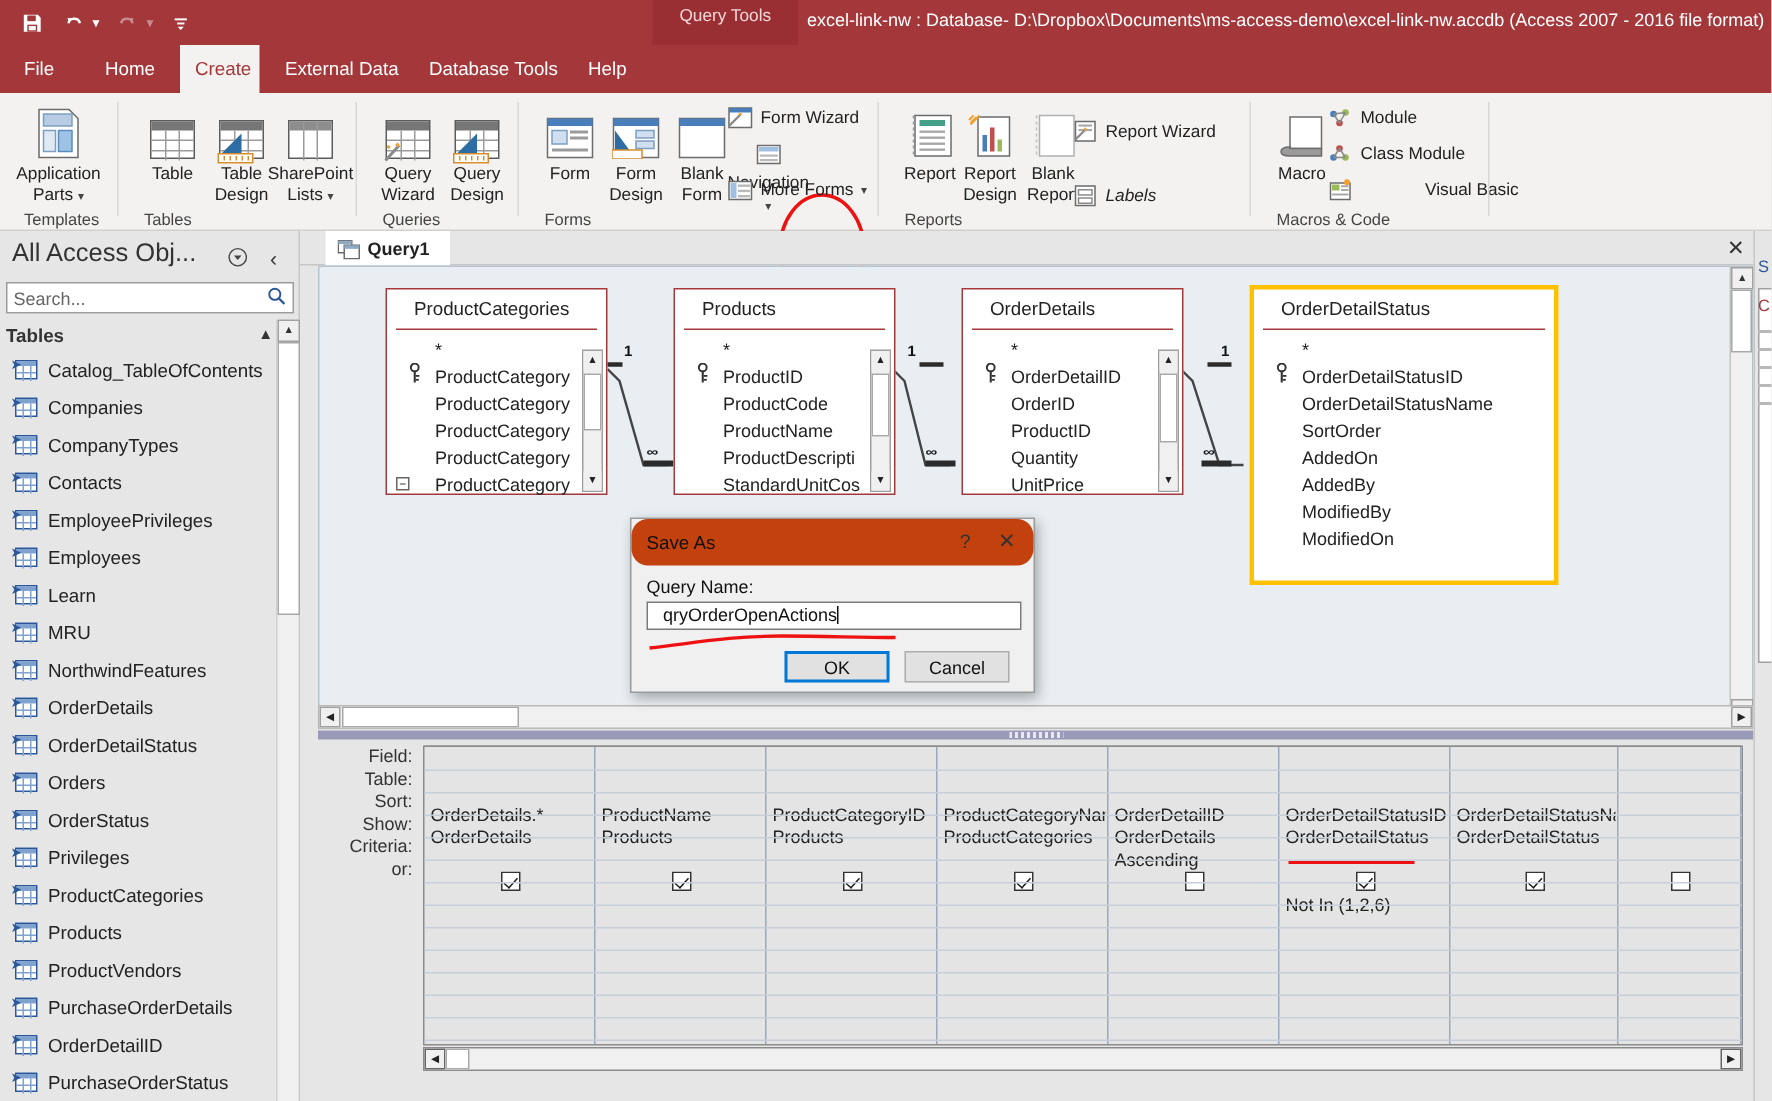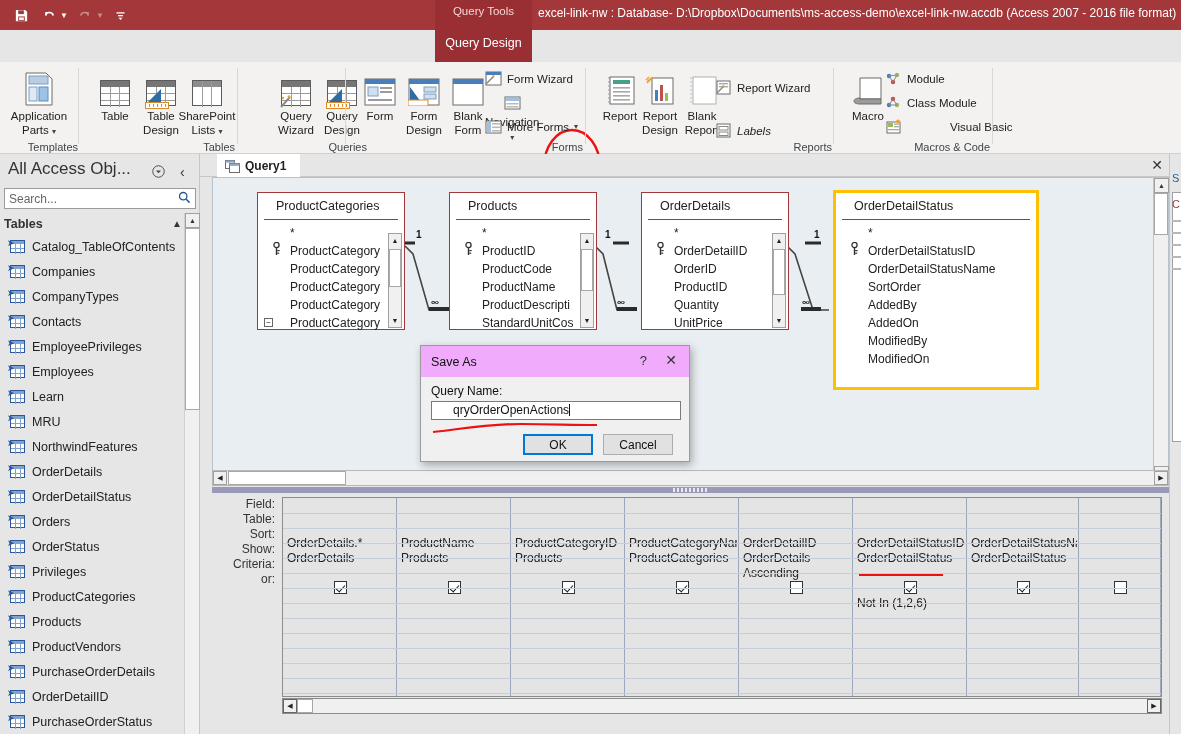--- a/index.html
+++ b/index.html
@@ -62,22 +62,22 @@
   }
   .bulb { width: 14px; height: 16px; }
 
   
   .ribbon {
     position: absolute; left: 0; top: 62px; width: 1181px; height: 92px;
     background: #f3f2f1; border-bottom: 1px solid #d2d0ce;
   }
   .grp { position: absolute; top: 0; height: 92px; }
   .grp-label {
-    position: absolute; bottom: 1px; width: 100%; text-align: right;
-    font-size: 11px; color: #444;
+    position: absolute; bottom: 1px; width: 100%; text-align: left;
+    font-size: 11px; color: #444; padding-left: 16px;
   }
   .grp-sep { position: absolute; top: 6px; width: 1px; height: 76px; background: #d9d7d5; }
 
   .bigbtn {
     position: absolute; top: 4px; width: 62px; text-align: center;
     font-size: 11.5px; color: #222; line-height: 14px;
   }
   .bigbtn .ic { height: 40px; display: flex; align-items: flex-end; justify-content: center; margin-bottom: 3px; }
   .smbtn {
     position: absolute; display: flex; align-items: center; gap: 5px;
@@ -248,30 +248,30 @@
   .ps-lines i { display: block; width: 10px; height: 2px; background: #b8b8b8; margin-bottom: 10px; }
 
   
   .dialog {
     position: absolute; left: 420px; top: 345px; width: 270px; height: 117px;
     background: #f0f0f0; border: 1px solid #9a9a9a;
     box-shadow: 2px 3px 8px rgba(0,0,0,.30);
   }
   .dlg-title {
     position: absolute; left: 0; top: 0; width: 100%; height: 31px;
-    background: #f0abfc; display: flex; align-items: center; padding-left: 10px;
-    font-size: 12.5px; color: #111;
+    background: #c2410c; display: flex; align-items: center; padding-left: 10px;
+    font-size: 12.5px; color: #111; border-radius: 11px;
   }
   .dlg-help { position: absolute; right: 42px; top: 7px; font-size: 13px; color: #333; }
   .dlg-close { position: absolute; right: 12px; top: 6px; font-size: 14px; color: #333; }
   .dlg-lab { position: absolute; left: 10px; top: 38px; font-size: 12px; color: #111; }
   .dlg-input {
     position: absolute; left: 10px; top: 55px; width: 250px; height: 19px;
     background: #fff; border: 1px solid #7a7a7a;
-    font-size: 12px; color: #111; padding-left: 21px; line-height: 17px;
+    font-size: 12px; color: #111; padding-left: 10px; line-height: 17px;
   }
   .caretbar { display: inline-block; width: 1px; height: 12px; background: #111; vertical-align: -2px; }
   .dlg-ok {
     position: absolute; left: 102px; top: 88px; width: 70px; height: 21px;
     background: #e1e1e1; border: 2px solid #0078d7;
     font-size: 12px; color: #111; display: flex; align-items: center; justify-content: center;
   }
   .dlg-cancel {
     position: absolute; left: 182px; top: 88px; width: 70px; height: 21px;
     background: #e1e1e1; border: 1px solid #adadad;
@@ -317,20 +317,37 @@
     </div>
 
     <div class="qtools-tab">
       <div class="qtools-label">Query Tools</div>
       <div class="qdesign-label">Query Design</div>
     </div>
 
     <div class="doc-title">excel-link-nw : Database- D:\Dropbox\Documents\ms-access-demo\excel-link-nw.accdb (Access 2007 - 2016 file format)</div>
   </div>
 
+  <div class="tabstrip">
+    <div class="rtab" style="left:6px;width:40px;">File</div>
+    <div class="rtab" style="left:60px;width:52px;">Home</div>
+    <div class="rtab active" style="left:120px;width:53px;">Create</div>
+    <div class="rtab" style="left:180px;width:90px;">External Data</div>
+    <div class="rtab" style="left:276px;width:100px;">Database Tools</div>
+    <div class="rtab" style="left:382px;width:44px;">Help</div>
+    <div class="tellme">
+      <span class="bulb">
+        <svg width="14" height="16" viewBox="0 0 14 16">
+            <path d="M7 1.5a4 4 0 0 0-2.4 7.2v1.6h4.8V8.7A4 4 0 0 0 7 1.5z" fill="none" stroke="#fff" stroke-width="1.2"></path>
+            <rect x="5.2" y="11.4" width="3.6" height="1.2" fill="#fff"></rect>
+          </svg>
+      </span>
+      <span>Tell me what you want to do</span>
+    </div>
+  </div>
 
   <div class="ribbon">
 
     <div class="grp" style="left:0;width:78px;">
       <div class="bigbtn" style="left:8px;">
         <div class="ic">
           <svg width="30" height="34" viewBox="0 0 30 34">
             <path d="M2 1h20l6 6v26H2z" fill="#fff" stroke="#6b6b6b"></path>
             <rect x="5" y="4" width="19" height="8" fill="#b8cce4" stroke="#7c9ec0"></rect>
             <rect x="5" y="15" width="8" height="14" fill="#dfe9f3" stroke="#7c9ec0"></rect>
@@ -383,21 +400,21 @@
               <i class="v1" style="top:0;height:26px"></i>
               <i class="v2" style="top:0;height:26px"></i>
             </span>
         </div>
         <div>SharePoint<br>Lists <span class="caret">▾</span></div>
       </div>
       <div class="grp-label">Tables</div>
     </div>
     <div class="grp-sep" style="left:237px;"></div>
 
-    <div class="grp" style="left:239px;width:104px;margin-left:24px;">
+    <div class="grp" style="left:239px;width:104px;">
       <div class="bigbtn" style="left:2px;">
         <div class="ic">
           <span class="tbl-ic" style="position:relative;">
             <i class="hdr"></i>
               <i class="v1"></i>
               <i class="v2"></i>
               <i class="h1"></i>
               <i class="h2"></i>
             <svg style="position:absolute;left:-3px;bottom:-4px" width="16" height="15" viewBox="0 0 16 15">
                 <path d="M2 13 L11 3" stroke="#8a8a8a" stroke-width="2"></path>
@@ -962,22 +979,22 @@
           <div class="tbox-fields">
             <div class="fld" style="position: relative;"><span>*</span></div>
             <div class="fld" style="position: relative;"><span class="keyic"><svg width="9" height="14" viewBox="0 0 9 14">
                   <circle cx="4.5" cy="3" r="2.6" fill="none" stroke="#333" stroke-width="1.3"></circle>
                   <rect x="3.8" y="5" width="1.4" height="8" fill="#333"></rect>
                   <rect x="5.2" y="8" width="2.4" height="1.2" fill="#333"></rect>
                   <rect x="5.2" y="10.6" width="2" height="1.2" fill="#333"></rect>
                 </svg></span><span>OrderDetailStatusID</span></div>
             <div class="fld" style="position: relative;"><span>OrderDetailStatusName</span></div>
             <div class="fld" style="position: relative;"><span>SortOrder</span></div>
+            <div class="fld" style="position: relative;"><span>AddedOn</span></div>
             <div class="fld" style="position: relative;"><span>AddedBy</span></div>
-            <div class="fld" style="position: relative;"><span>AddedOn</span></div>
             <div class="fld" style="position: relative;"><span>ModifiedBy</span></div>
             <div class="fld" style="position: relative;"><span>ModifiedOn</span></div>
           </div>
         </div>
       </div>
 
     <div class="dp-vsb">
       <div class="sb-btn">▲</div>
       <div style="position:absolute;left:0;top:15px;width:14px;height:42px;background:#fff;border:1px solid #a8a8a8;"></div>
       <div class="sb-btn" style="position:absolute;left:0;bottom:0;">▼</div>

